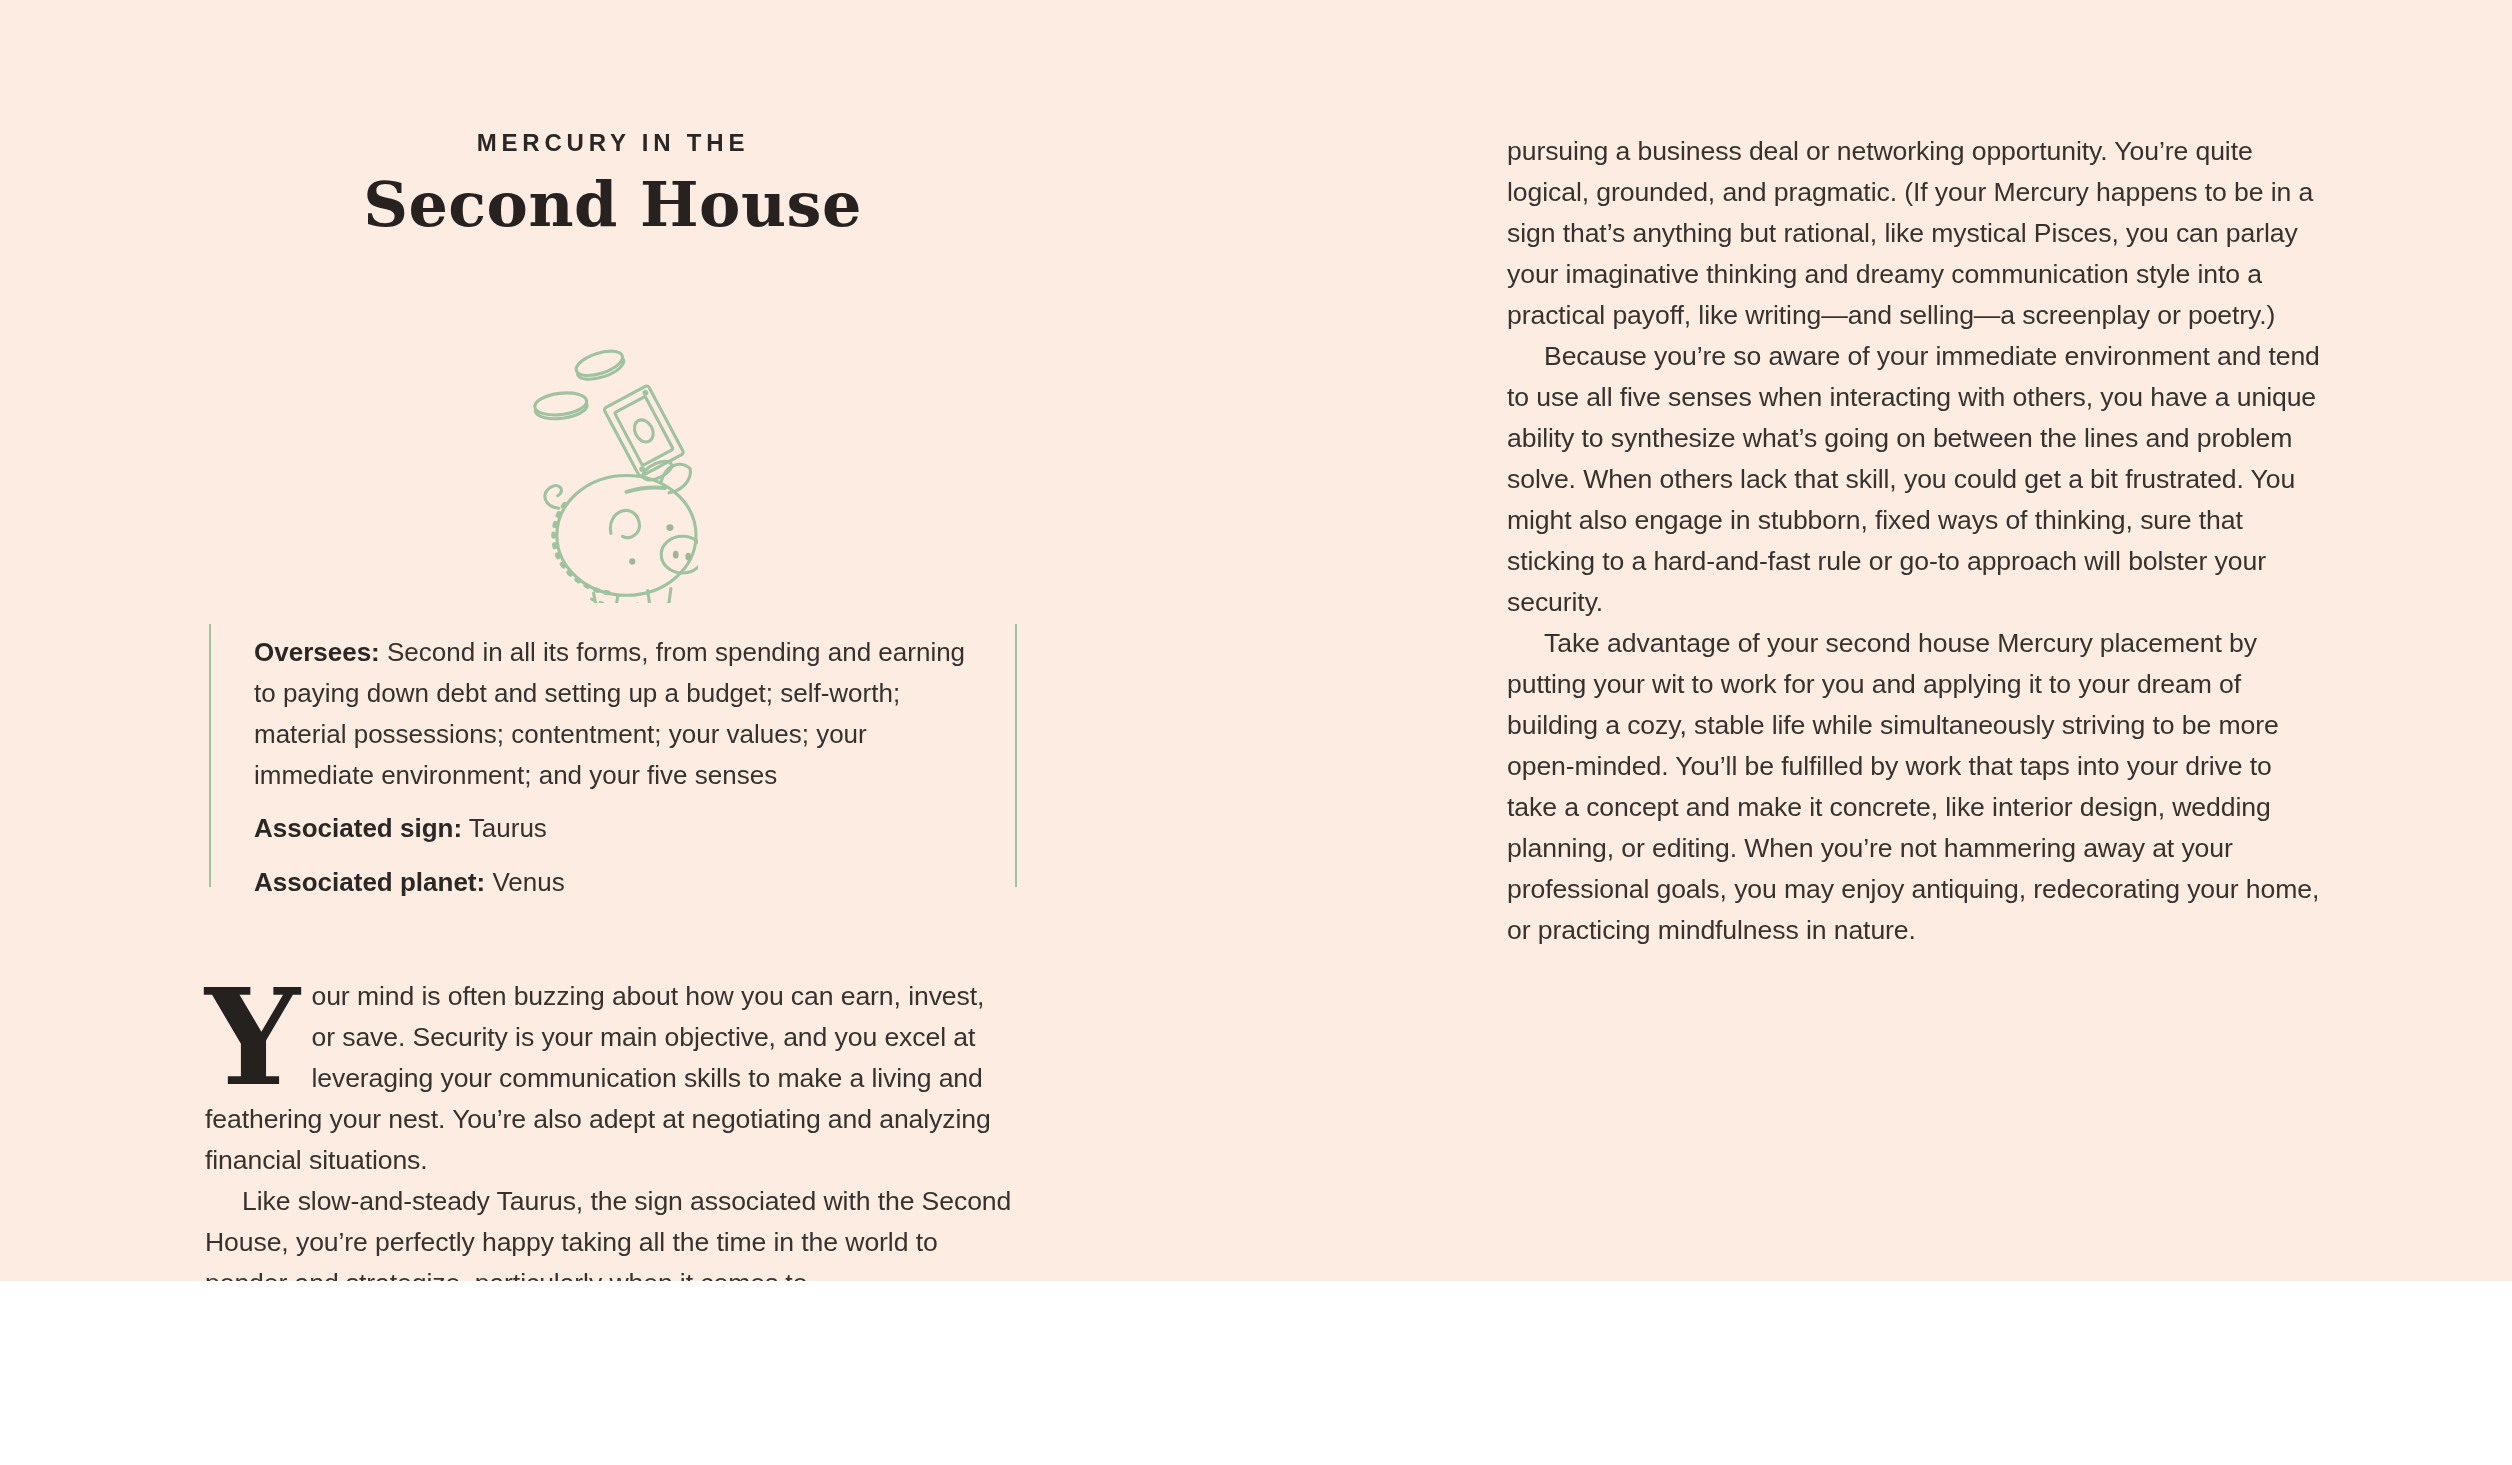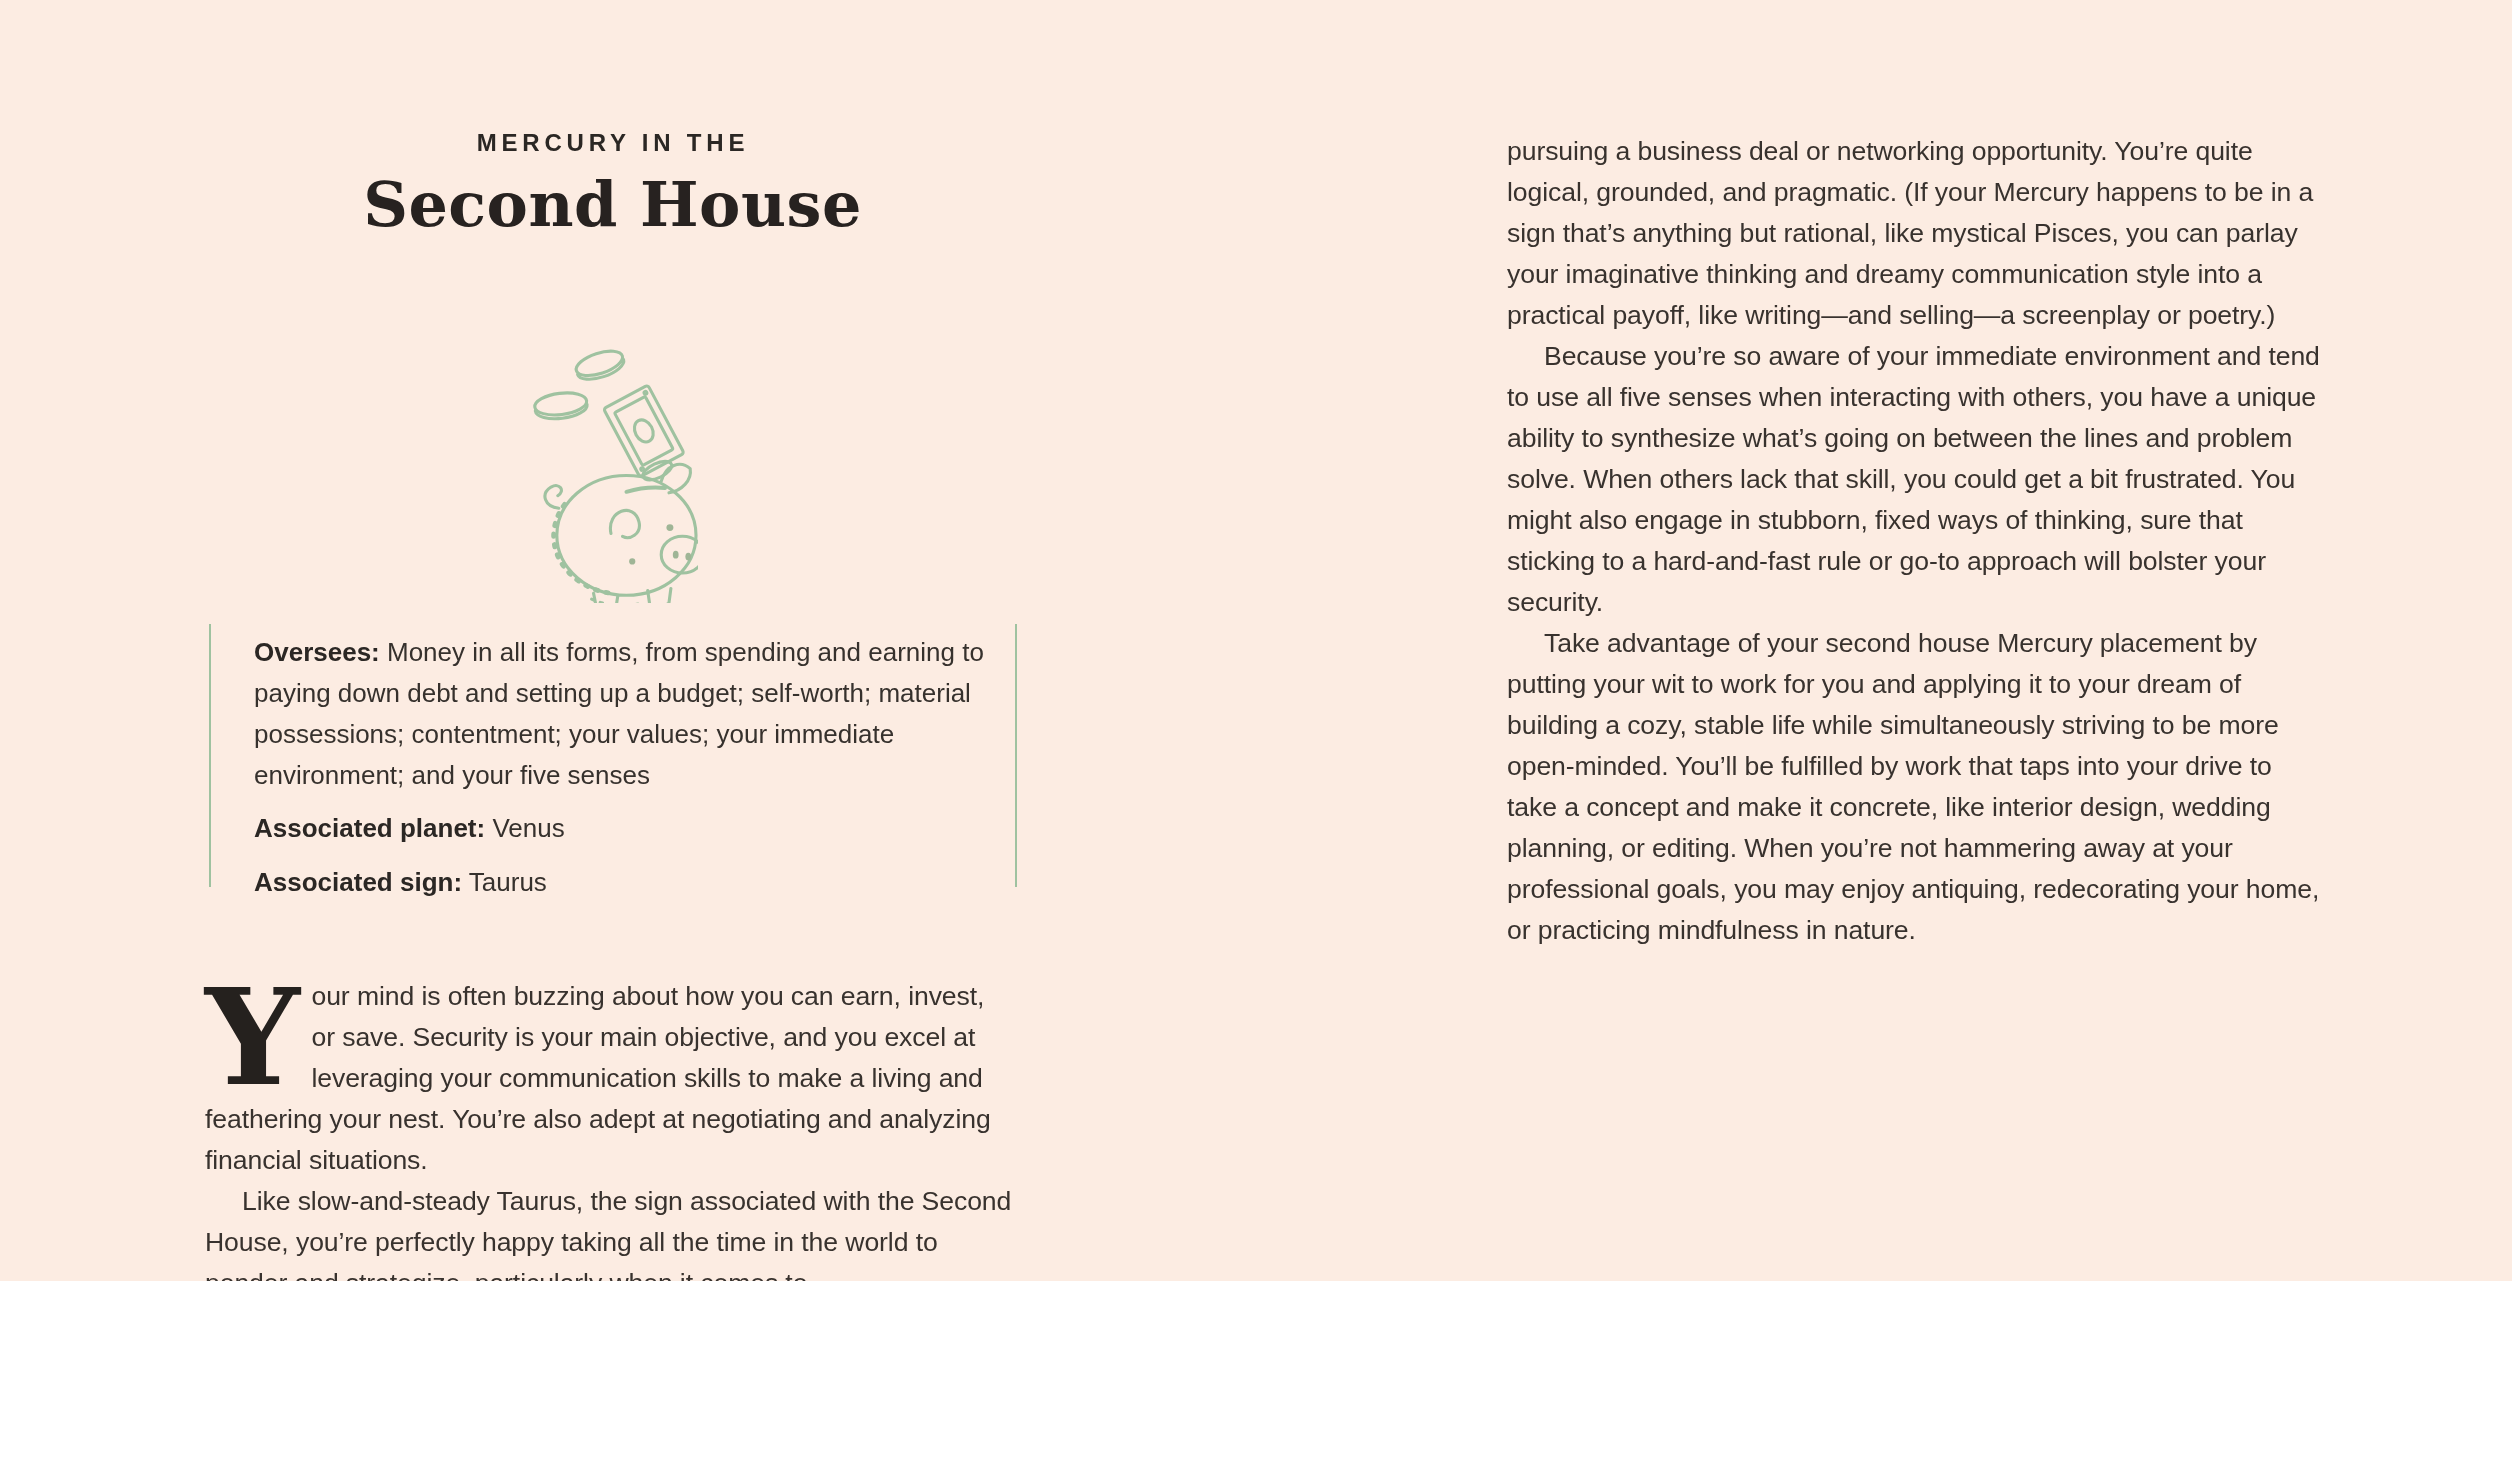--- a/index.html
+++ b/index.html
@@ -91,23 +91,23 @@
 
         <path d="M38,170 c-15,-2 -19,-15 -8,-22 c9,-5 15,4 7,9"></path>
 
         <path d="M74,258 l3,15 q10,7 20,1 l2,-13"></path>
         <path d="M130,255 l2,14 q10,6 20,-1 l2,-15"></path>
         <path d="M72,264 q22,10 48,5" stroke-dasharray="2.5 7"></path>
       </svg>
     </div>
 
     <div class="info-box">
-      <p class="info-p"><b>Oversees:</b><span> Money in all its forms, from spending and earning to paying down debt and setting up a budget; self-worth; material possessions; contentment; your values; your immediate environment; and your five senses</span></p>
+      <p class="info-p"><b>Oversees:</b><span> Second in all its forms, from spending and earning to paying down debt and setting up a budget; self-worth; material possessions; contentment; your values; your immediate environment; and your five senses</span></p>
+      <p class="info-row"><b>Associated sign:</b><span> Taurus</span></p>
       <p class="info-row"><b>Associated planet:</b><span> Venus</span></p>
-      <p class="info-row"><b>Associated sign:</b><span> Taurus</span></p>
     </div>
 
     <div class="body-text body-left">
       <p><span class="dropcap">Y</span><span>our mind is often buzzing about how you can earn, invest, or save. Security is your main objective, and you excel at leveraging your communication skills to make a living and feathering your nest. You’re also adept at negotiating and analyzing financial situations.</span></p>
       <p class="indent">Like slow-and-steady Taurus, the sign associated with the Second House, you’re perfectly happy taking all the time in the world to ponder and strategize, particularly when it comes to</p>
     </div>
 
     <div class="footer footer-left">
       <span class="pagenum">138</span>
       <span class="mercury-wrap">

